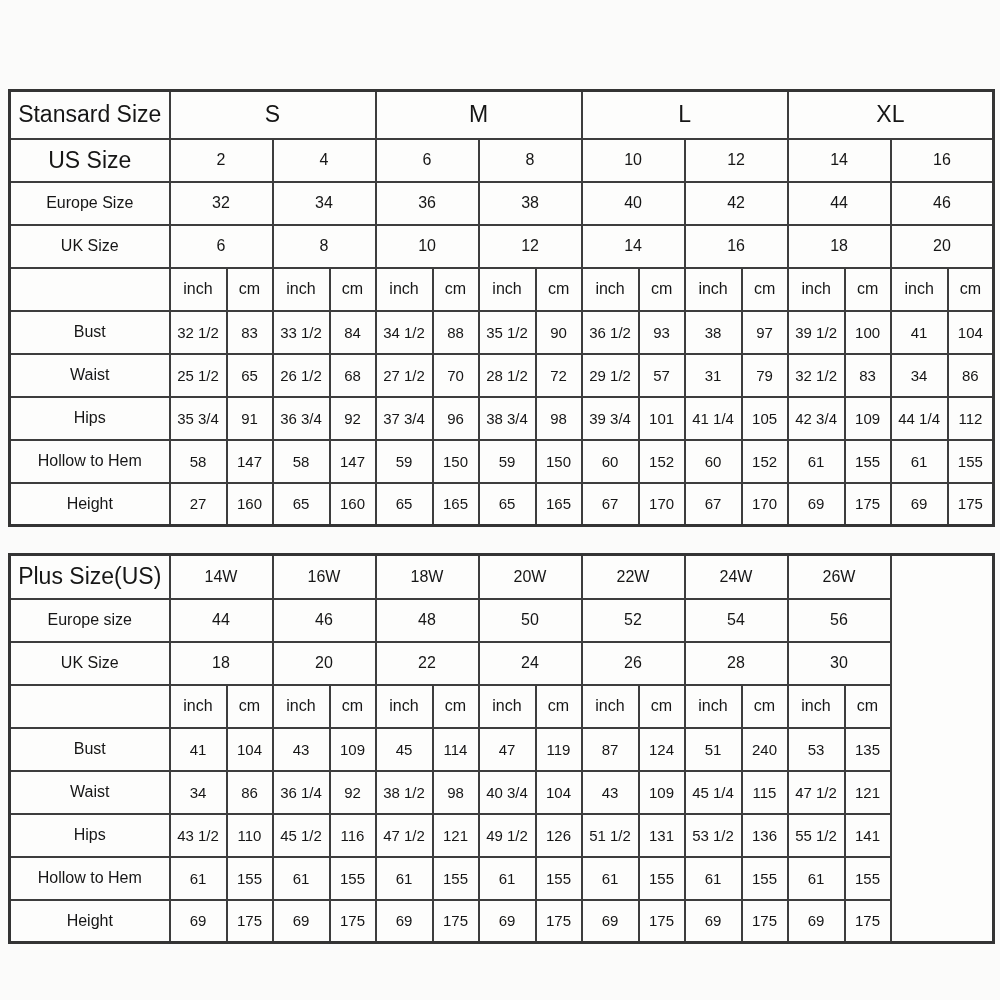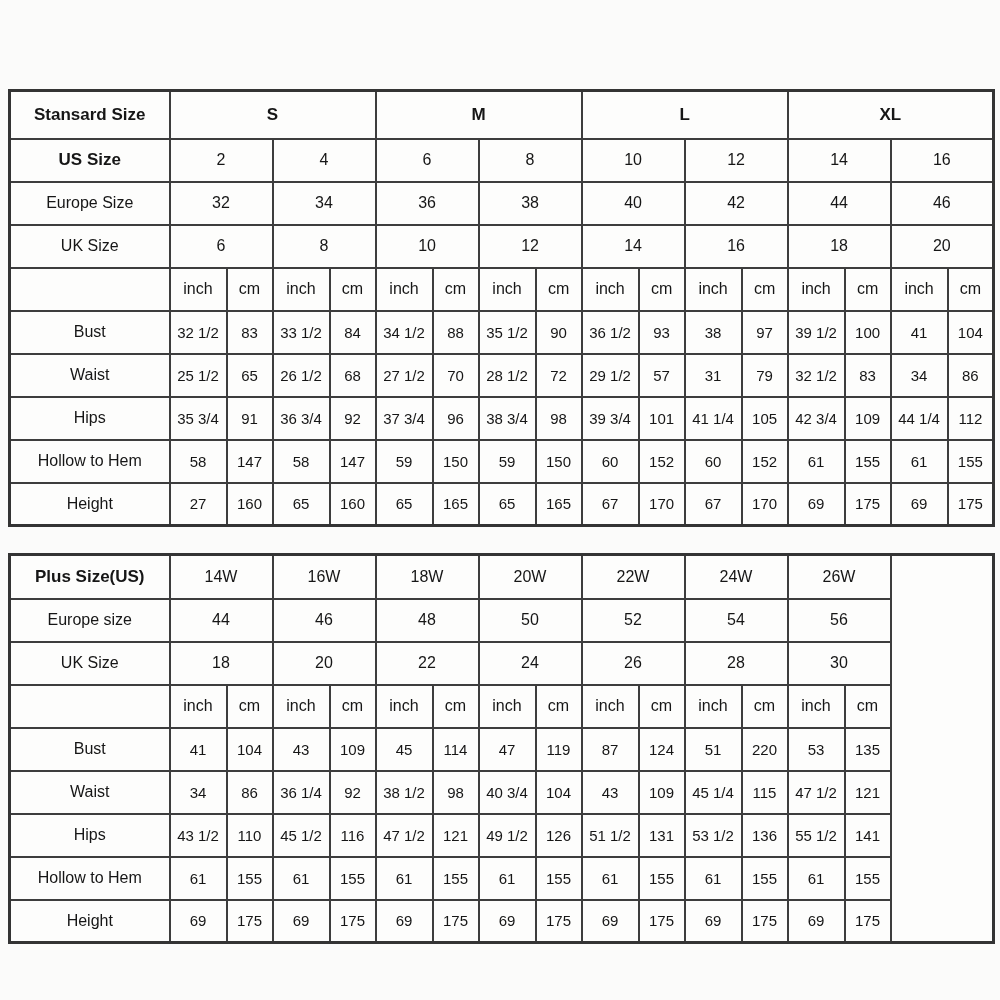--- a/index.html
+++ b/index.html
@@ -31,22 +31,22 @@
     vertical-align: middle;
     font-size: 16px;
     padding: 0;
     white-space: nowrap;
     overflow: hidden;
   }
   tr { height: 43px; }
   tr.hdr-row { height: 48px; }
   #plus-table tr.hdr-row { height: 44px; }
   td.b {
-    font-weight: bold;
-    font-size: 17px;
+    font-weight: normal;
+    font-size: 23px;
   }
   tr.meas-row td { font-size: 15px; }
   tr.meas-row td:first-child { font-size: 16px; }
   #standard-table { margin-bottom: 26px; }
 </style>
 </head>
 <body>
 
 <div class="sheet">
   <table id="standard-table">
@@ -300,21 +300,21 @@
           <td>104</td>
           <td>43</td>
           <td>109</td>
           <td>45</td>
           <td>114</td>
           <td>47</td>
           <td>119</td>
           <td>87</td>
           <td>124</td>
           <td>51</td>
-          <td>220</td>
+          <td>240</td>
           <td>53</td>
           <td>135</td>
         </tr>
         <tr class="meas-row">
           <td>Waist</td>
           <td>34</td>
           <td>86</td>
           <td>36 1/4</td>
           <td>92</td>
           <td>38 1/2</td>

